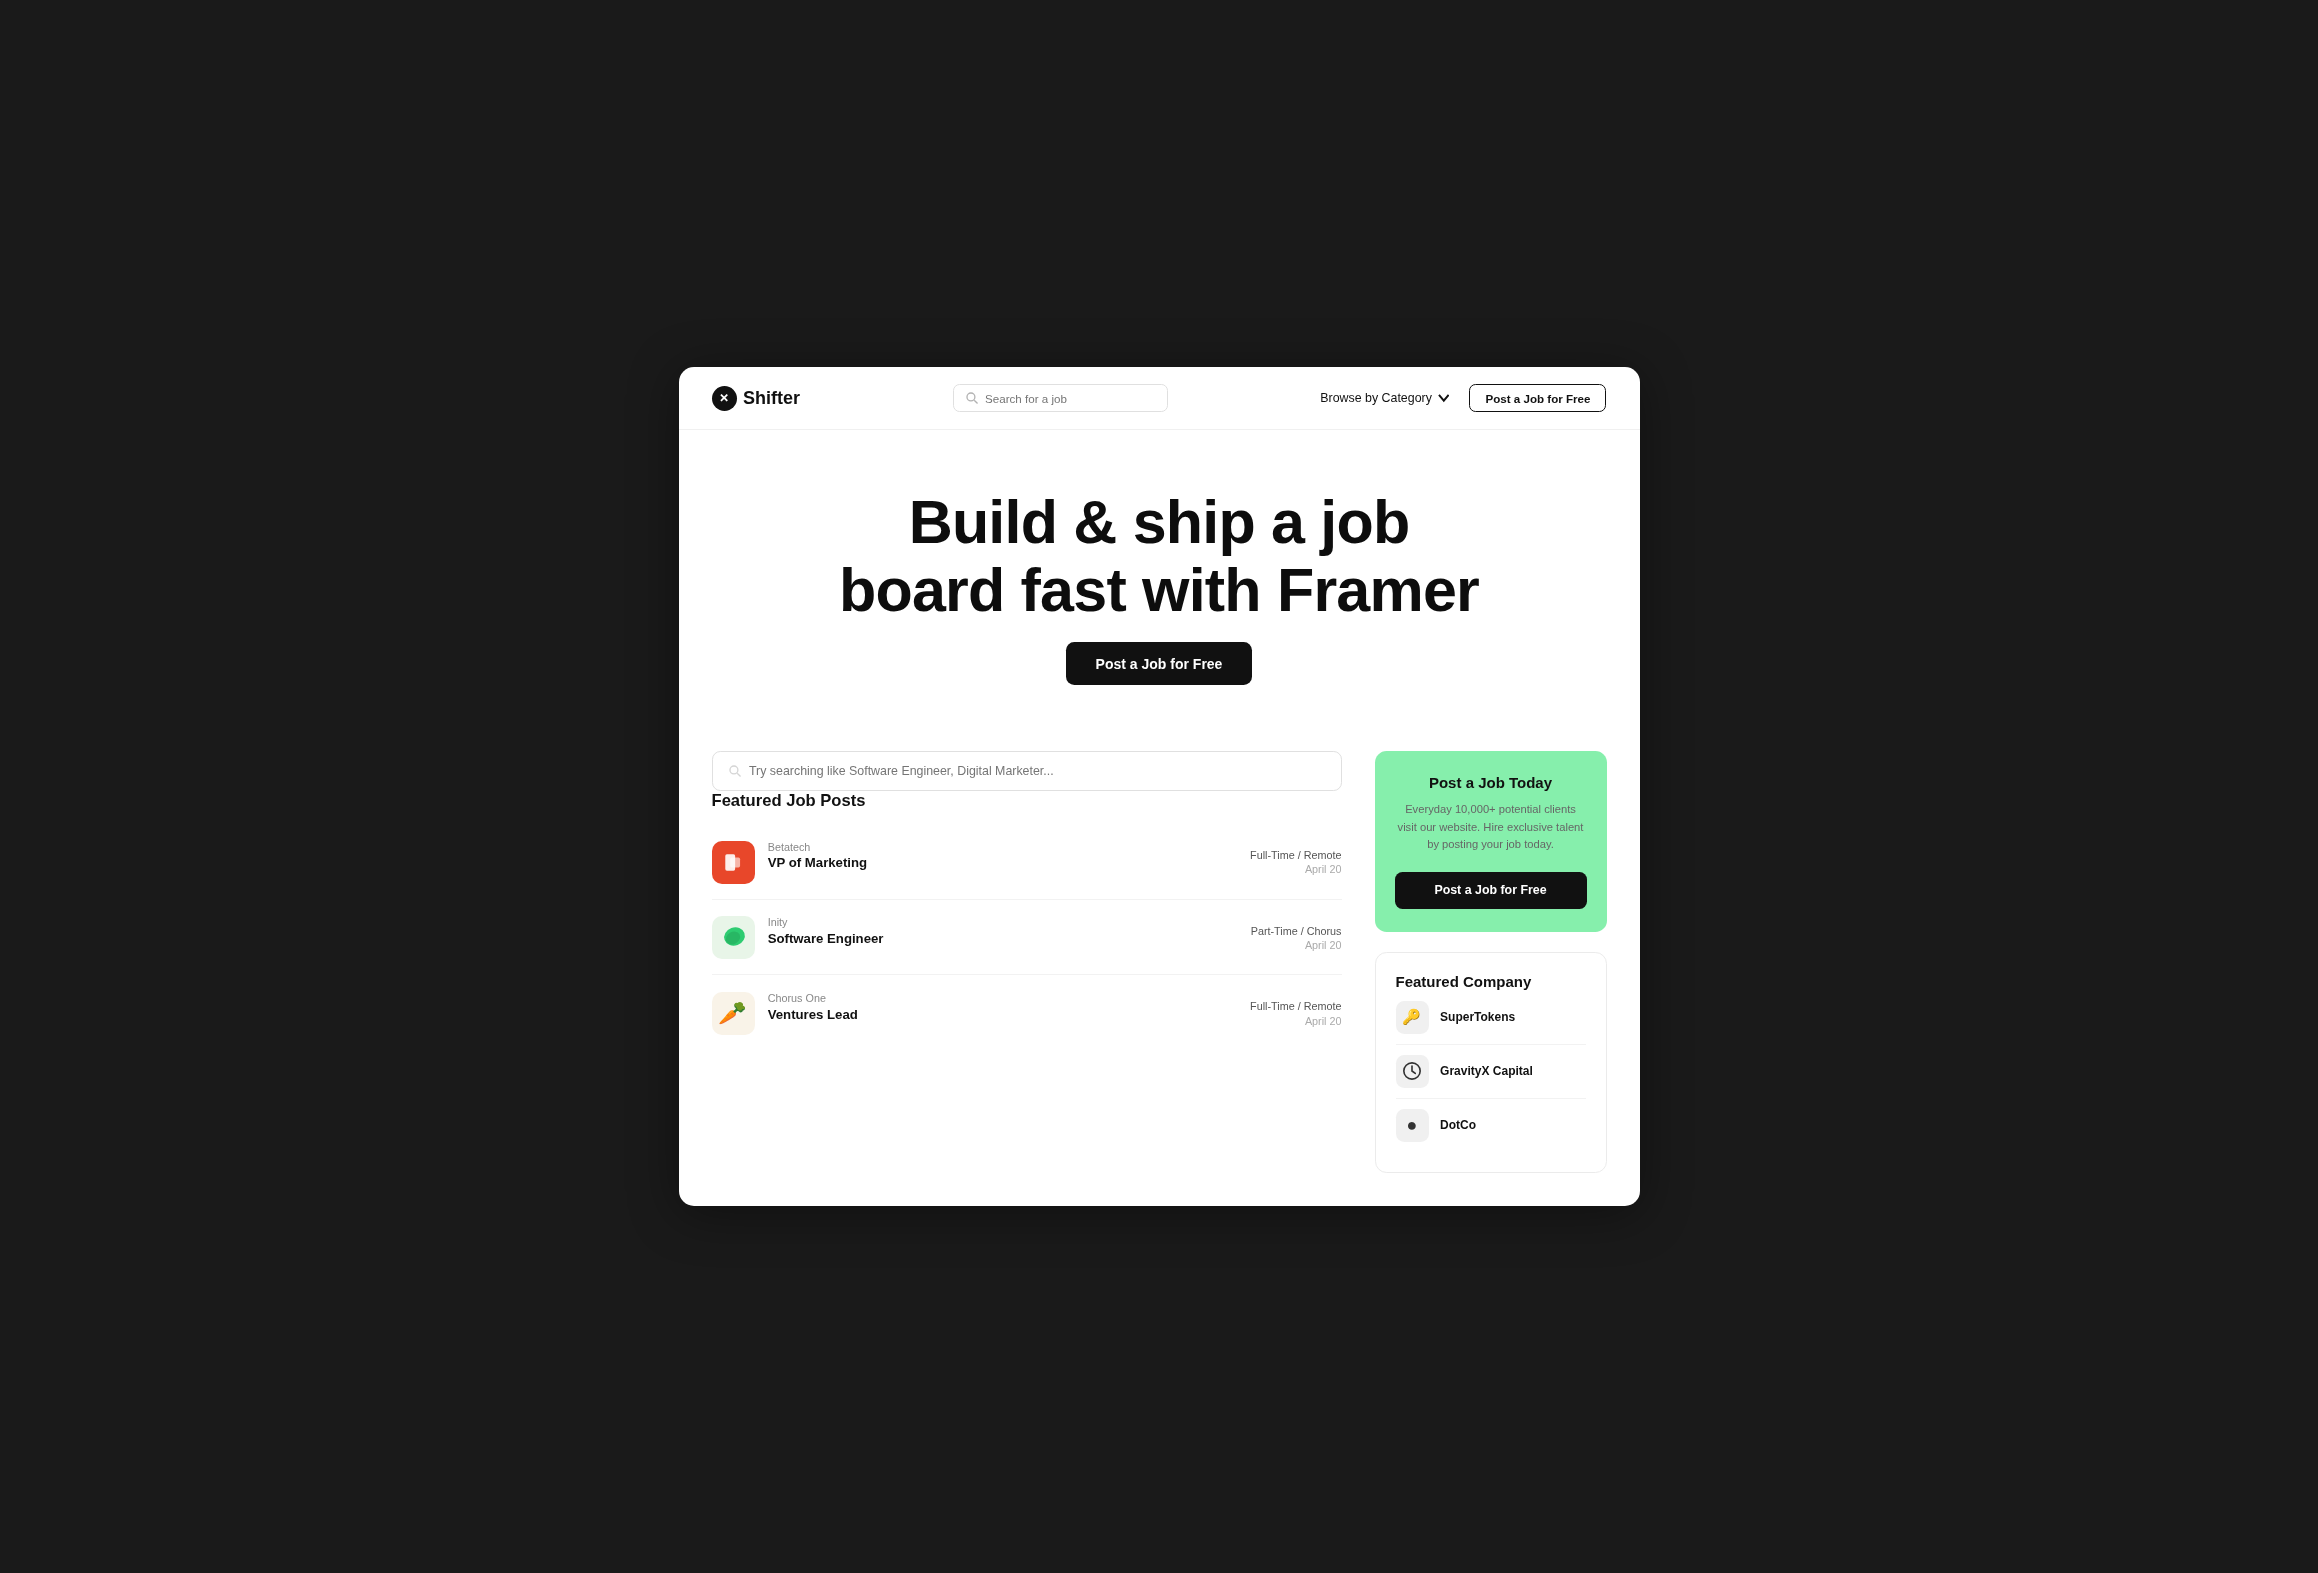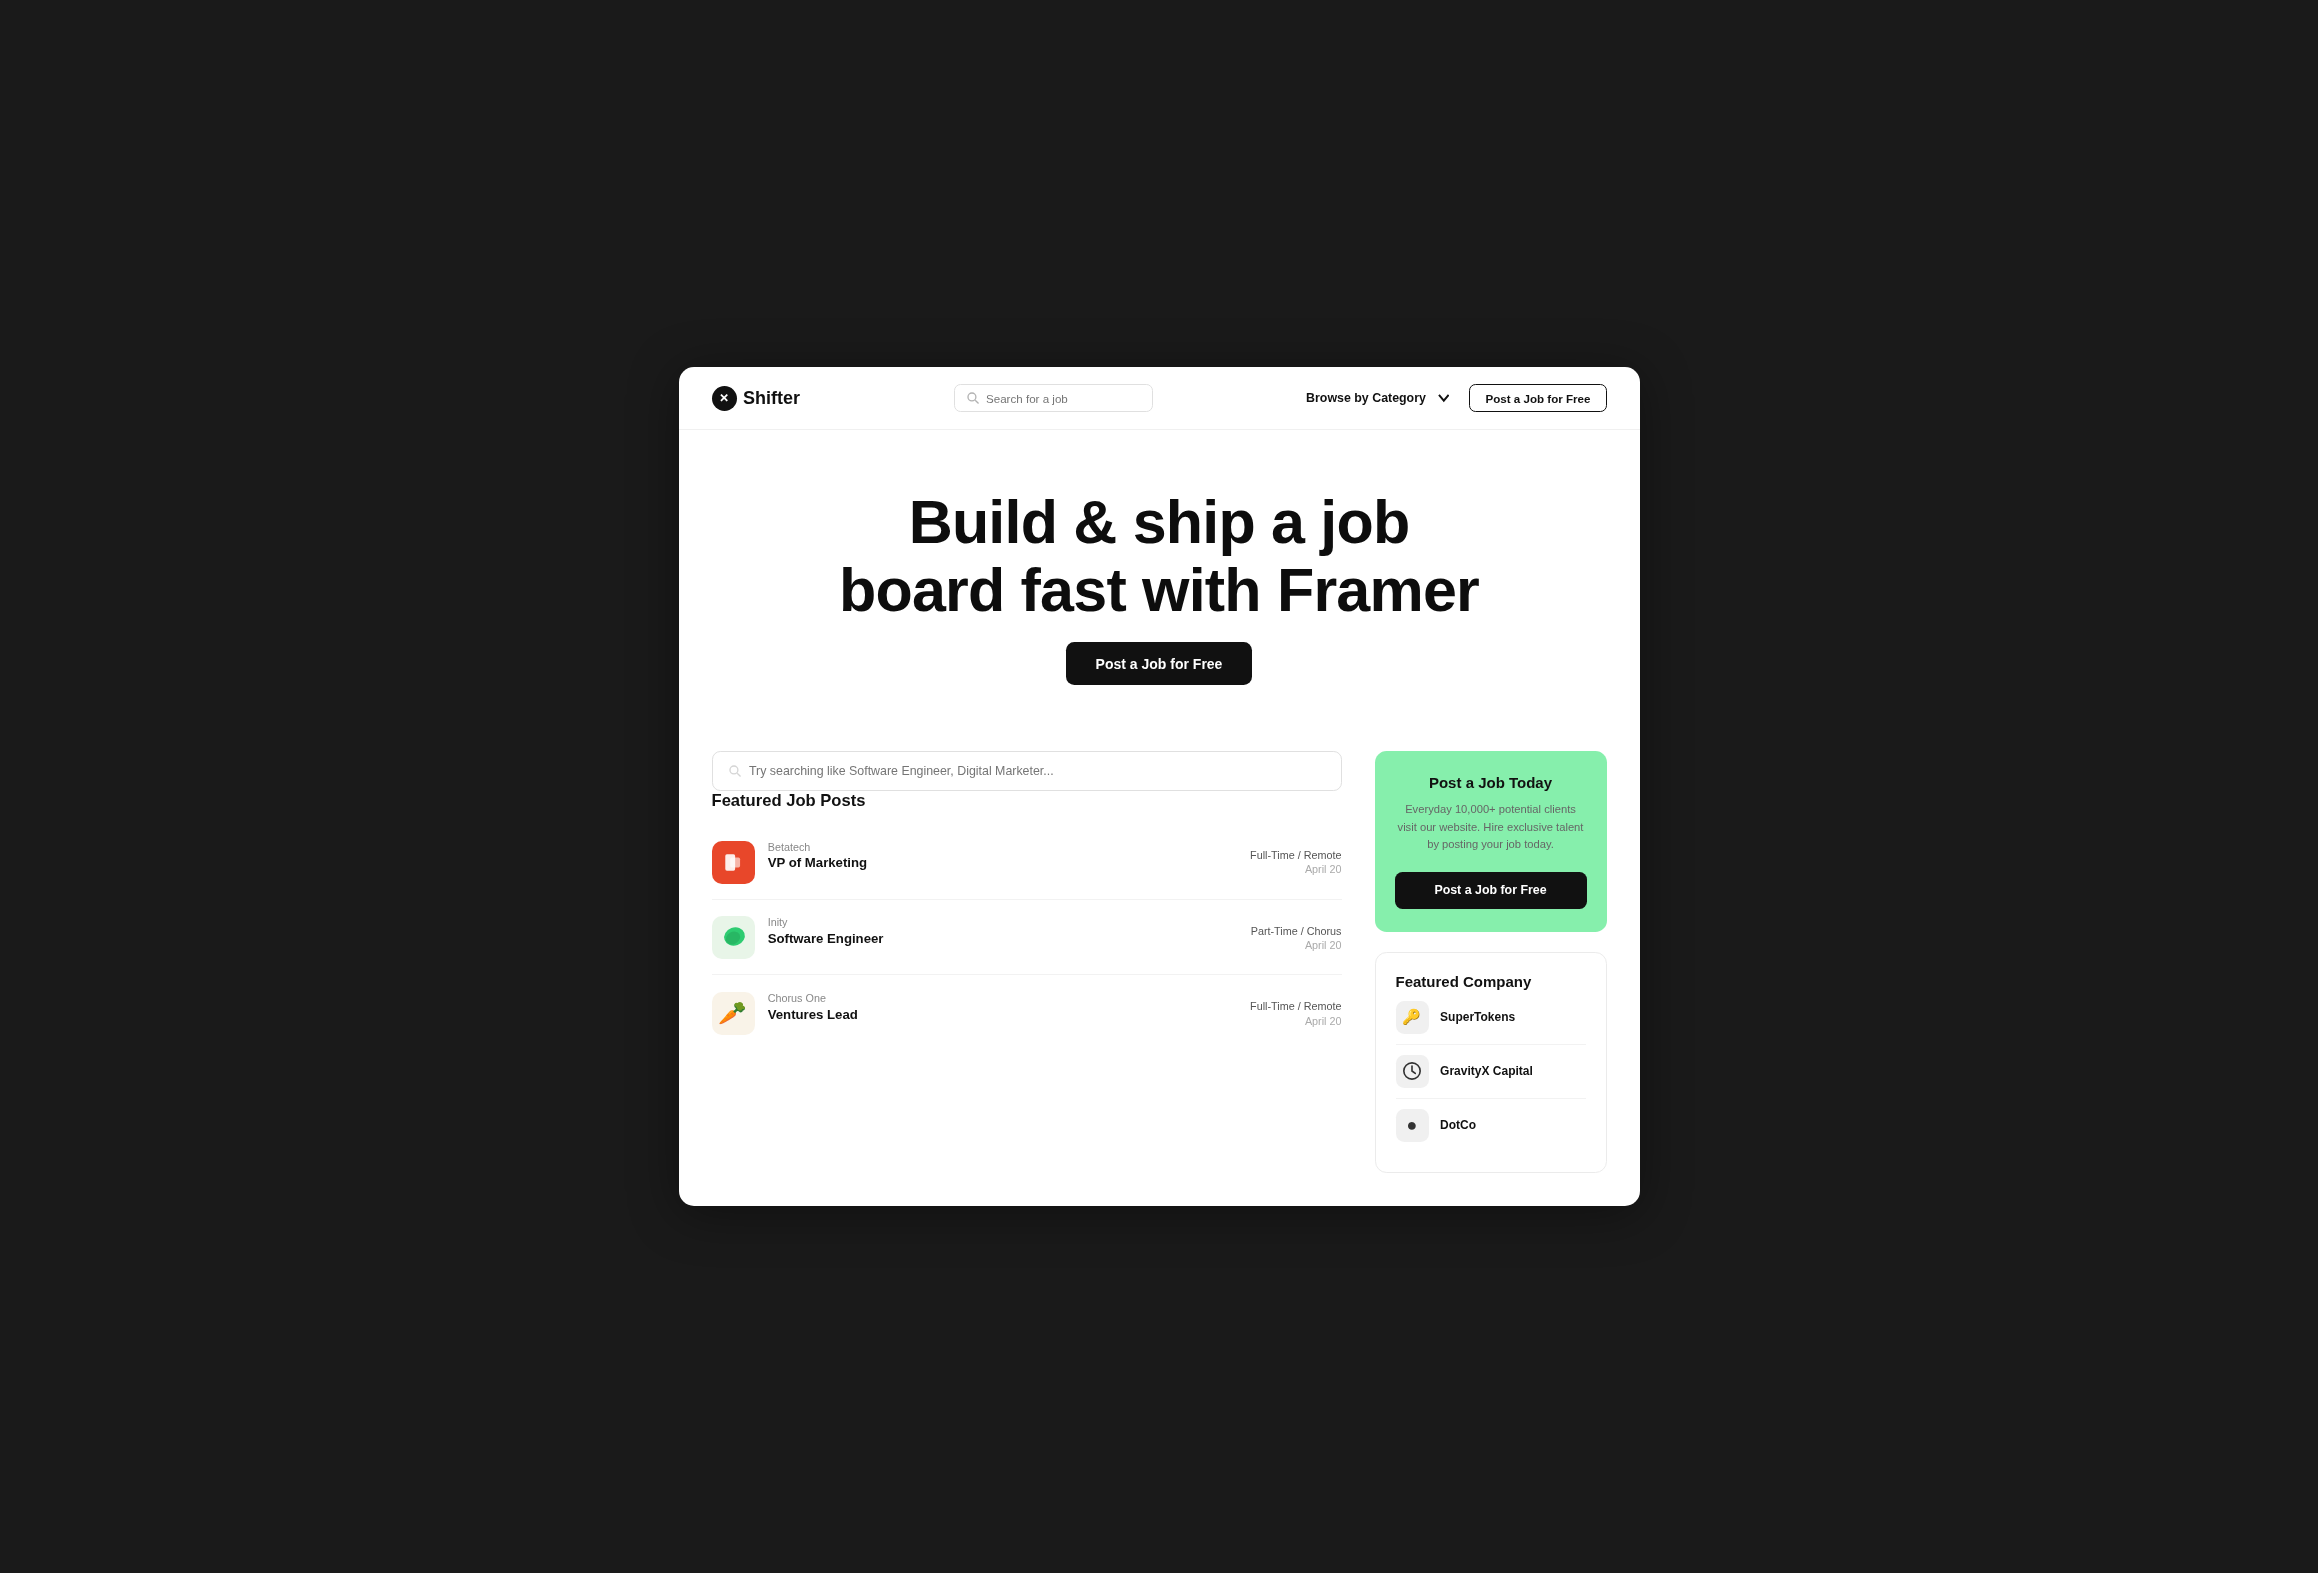--- a/index.html
+++ b/index.html
@@ -49,41 +49,41 @@
       font-size: 11.6px;
       font-weight: 900;
     }
     .nav-search {
       display: flex;
       align-items: center;
       border: 0.8px solid #e0e0e0;
       border-radius: 6.6px;
       padding: 6.6px 11.6px;
       gap: 6.6px;
-      width: 199px;
+      width: 215px;
     }
     .nav-search input {
       border: none;
       outline: none;
       font-size: 11.6px;
       color: #555;
       width: 100%;
       background: transparent;
     }
     .nav-right {
       display: flex;
       align-items: center;
       gap: 20px;
     }
     .browse-category {
       display: flex;
       align-items: center;
-      gap: 12px;
+      gap: 6px;
       font-size: 12.4px;
-      font-weight: 700;
+      font-weight: 400;
       color: #111;
       cursor: pointer;
     }
     .browse-category svg { width: 11.6px; height: 11.6px; }
     .btn-post-nav {
       background: #fff;
       border: 1.2px solid #111;
       border-radius: 6.6px;
       padding: 6.6px 15px;
       font-size: 11.6px;

